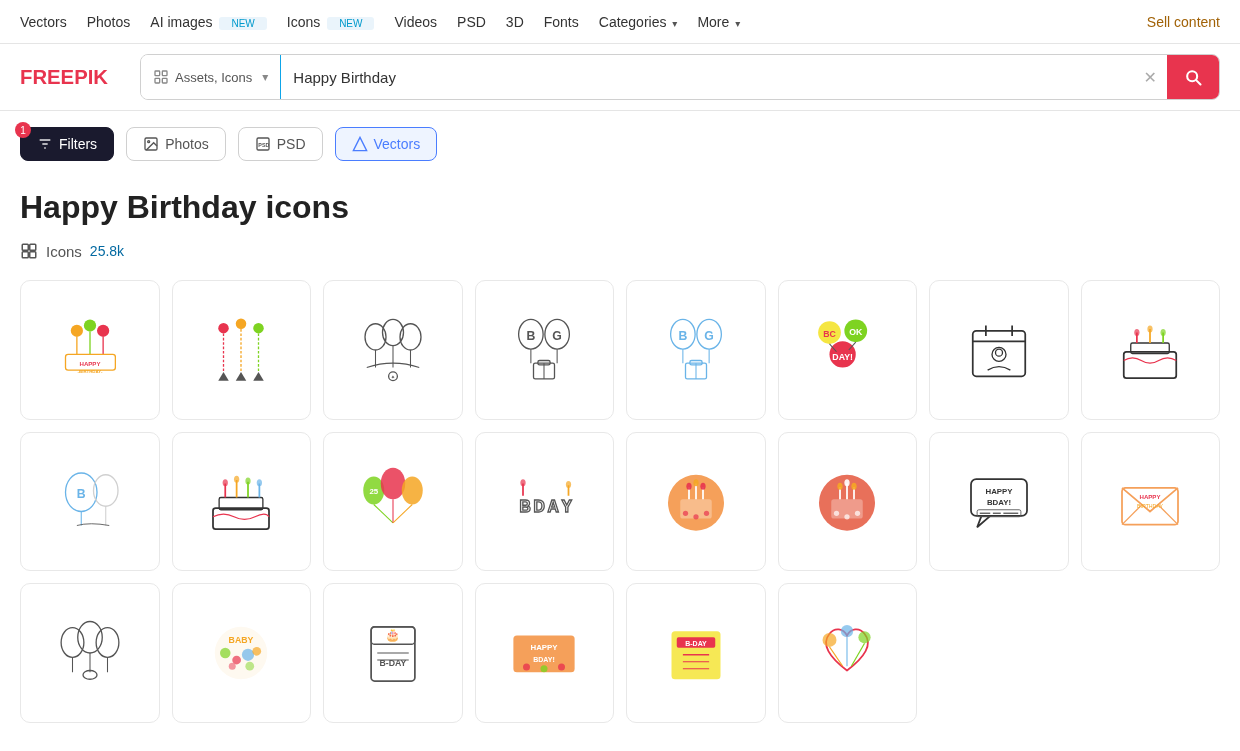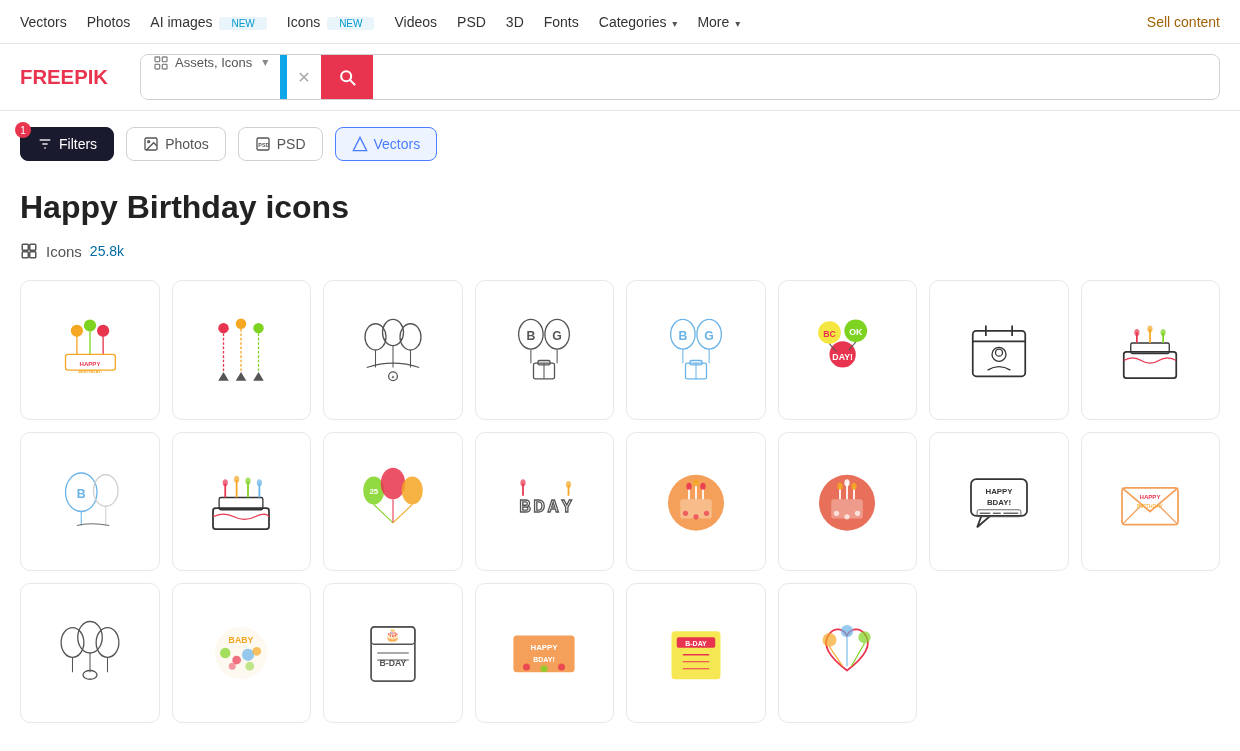--- a/index.html
+++ b/index.html
@@ -28,22 +28,22 @@
       display: flex; align-items: center; gap: 0;
       padding: 10px 20px; border-bottom: 1px solid #e5e5e5; background: #fff;
     }
     .logo { display: flex; align-items: center; }
     .logo svg { width: 120px; height: 30px; }
     .search-bar {
       flex: 1; display: flex; align-items: center;
       border: 1.5px solid #d0d0d0; border-radius: 8px; overflow: hidden;
     }
     .search-type-selector {
-      display: flex; align-items: flex-start; gap: 6px;
-      padding: 0 12px; border-right: 7px solid #0ea5e9; cursor: pointer;
+      display: flex; align-items: center; gap: 6px;
+      padding: 0 12px; border-right: 1px solid #0ea5e9; cursor: pointer;
       min-width: 140px; height: 44px; background: #fff;
     }
     .search-type-selector span { font-size: 13px; color: #555; }
     .search-input {
       flex: 1; border: none; outline: none; padding: 0 12px;
       font-size: 15px; height: 44px; color: #333;
     }
     .search-clear {
       padding: 0 10px; cursor: pointer; color: #aaa; font-size: 16px;
       display: flex; align-items: center;
@@ -133,20 +133,21 @@
     <div class="search-type-selector">
       <svg width="16" height="16" viewBox="0 0 24 24" fill="none" stroke="#888" stroke-width="2">
         <rect x="3" y="3" width="7" height="7" rx="1"></rect>
           <rect x="14" y="3" width="7" height="7" rx="1"></rect>
         <rect x="3" y="14" width="7" height="7" rx="1"></rect>
           <rect x="14" y="14" width="7" height="7" rx="1"></rect>
       </svg>
       <span>Assets, Icons</span>
       <span style="color:#888; font-size:12px; margin-left:4px;">▾</span>
     </div>
+    <input type="text" class="search-input" value="Happy Birthday" style="">
     <div class="search-clear">✕</div>
     <button class="search-btn">
       <svg viewBox="0 0 24 24">
         <path d="M21 21l-4.35-4.35M17 11A6 6 0 1 1 5 11a6 6 0 0 1 12 0z" stroke="#fff" stroke-width="2.5" fill="none" stroke-linecap="round"></path>
       </svg>
     </button>
   </div>
 </header>
 
 <div class="filter-bar">

